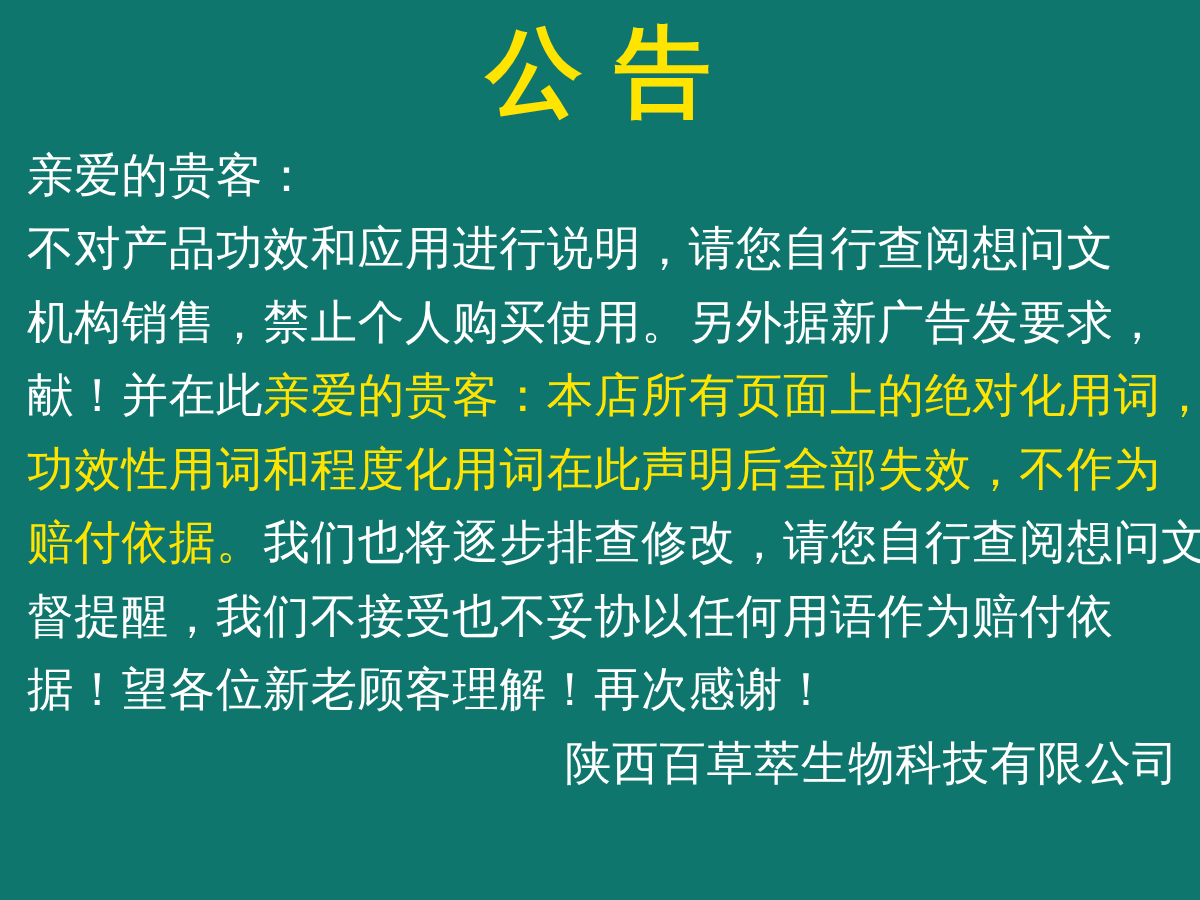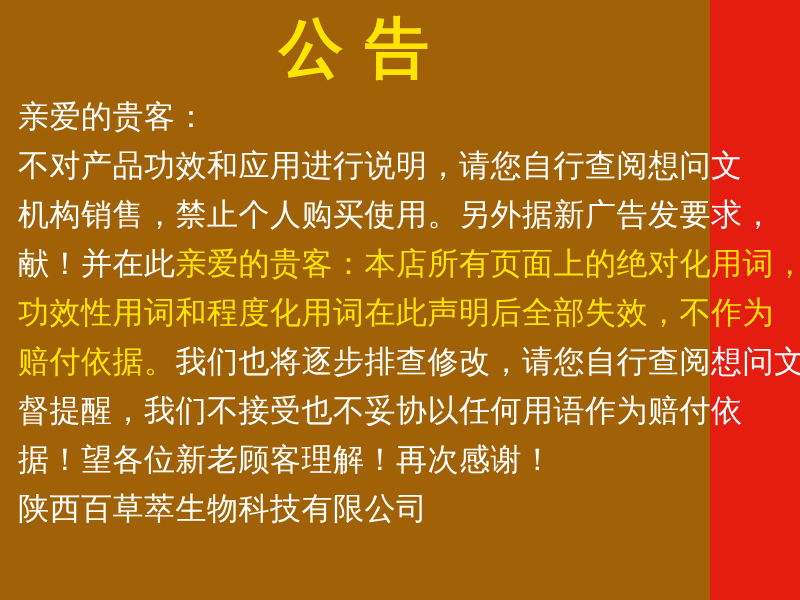--- a/index.html
+++ b/index.html
@@ -3,22 +3,22 @@
 <meta charset="utf-8">
 <style>
   html, body { margin: 0; padding: 0; }
   body {
     width: 800px; height: 600px; overflow: hidden;
     background: #e51c10;
     font-family: "Liberation Sans", "DejaVu Sans", sans-serif;
   }
   .poster {
     position: relative;
-    width: 710px; height: 600px;
-    background: #a16207;
+    width: 800px; height: 600px;
+    background: #0f766e;
   }
   .title {
     height: 92px;
     line-height: 96px;
     text-align: center;
     color: #ffe400;
     font-size: 64px;
     font-weight: bold;
     letter-spacing: 2px;
   }
@@ -26,21 +26,21 @@
     padding: 0 10px 0 18px;
     font-size: 31px;
     line-height: 49px;
     color: #ffffff;
     letter-spacing: 0.5px;
   }
   .line { white-space: nowrap; }
   .indent { text-indent: 62px; }
   .white { color: #ffffff; }
   .yellow { color: #ffe400; }
-  .signature { text-align: left; padding-right: 4px; }
+  .signature { text-align: right; padding-right: 4px; }
 </style>
 </head>
 <body>
 
 <div class="poster">
   <div class="title">公 告</div>
 
   <div class="content">
     <div class="line"><span class="white">亲爱的贵客：</span></div>
 

